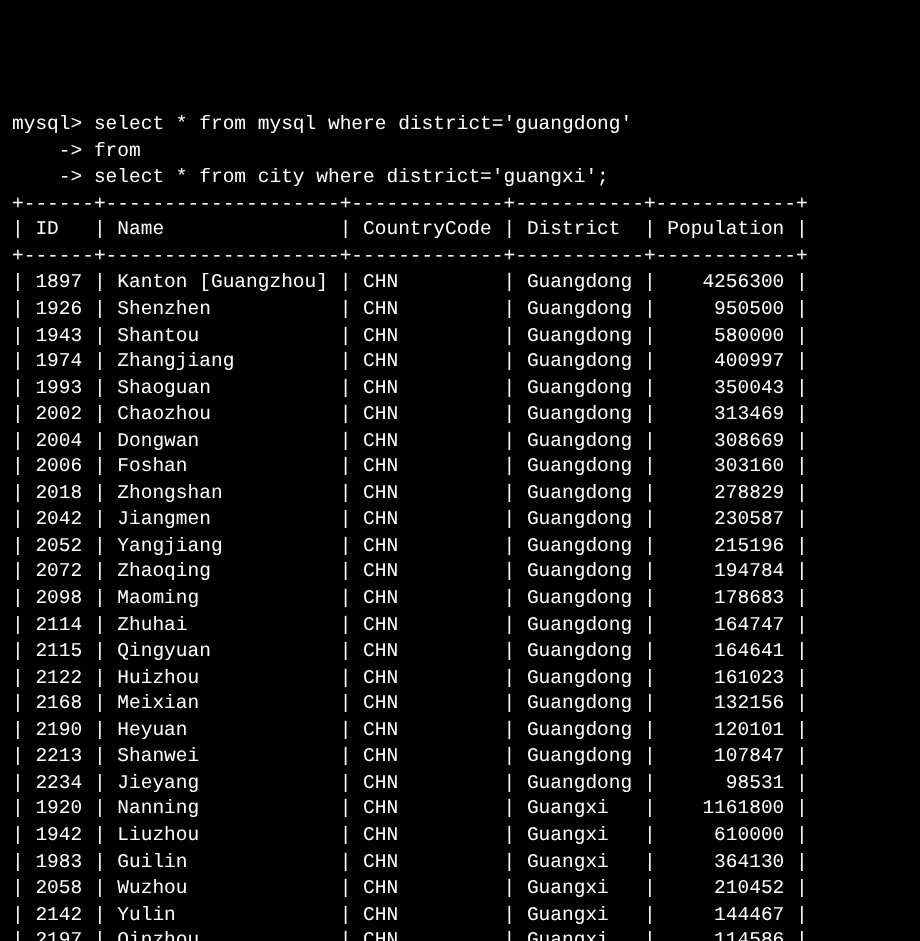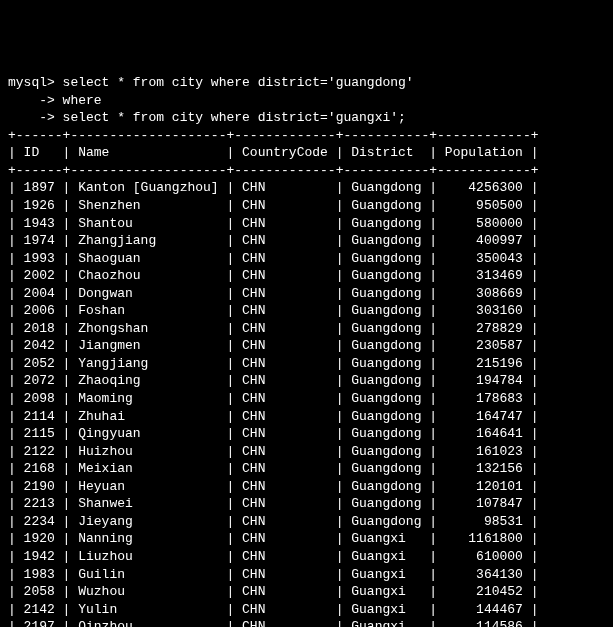--- a/index.html
+++ b/index.html
@@ -13,22 +13,22 @@
     white-space: pre;
     width: 613px;
     box-sizing: border-box;
   }
 </style>
 </head>
 <body>
 
 
 
-<span>mysql&gt; </span><span>select * from city where district='guangdong'</span>
-<span>    -&gt; </span><span>where</span>
+<span>mysql&gt; </span><span>select * from mysql where district='guangdong'</span>
+<span>    -&gt; </span><span>from</span>
 <span>    -&gt; </span><span>select * from city where district='guangxi';</span>
 <div id="table-area">+------+--------------------+-------------+-----------+------------+
 | ID   | Name               | CountryCode | District  | Population |
 +------+--------------------+-------------+-----------+------------+
 | 1897 | Kanton [Guangzhou] | CHN         | Guangdong |    4256300 |
 | 1926 | Shenzhen           | CHN         | Guangdong |     950500 |
 | 1943 | Shantou            | CHN         | Guangdong |     580000 |
 | 1974 | Zhangjiang         | CHN         | Guangdong |     400997 |
 | 1993 | Shaoguan           | CHN         | Guangdong |     350043 |
 | 2002 | Chaozhou           | CHN         | Guangdong |     313469 |

